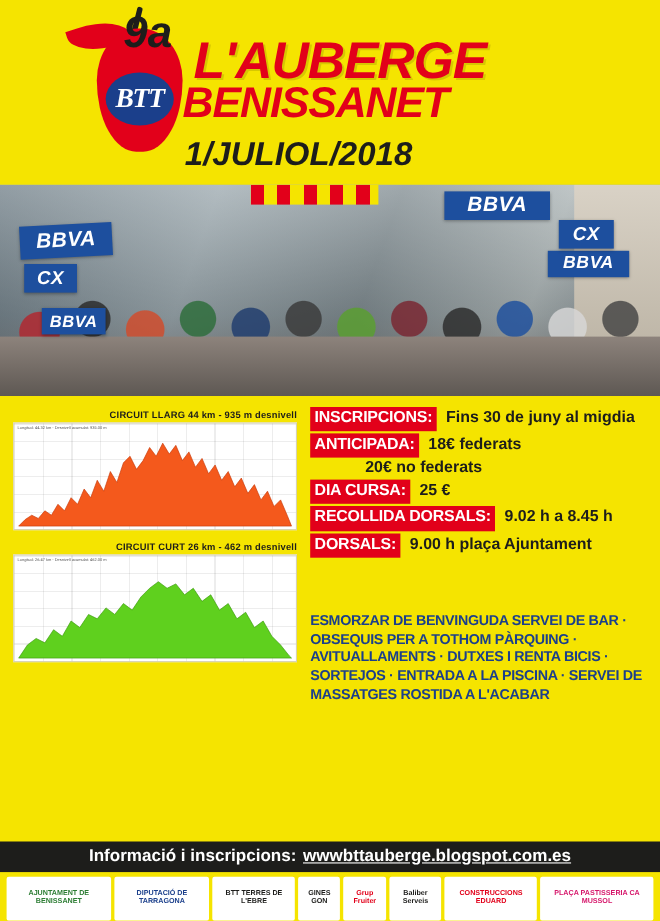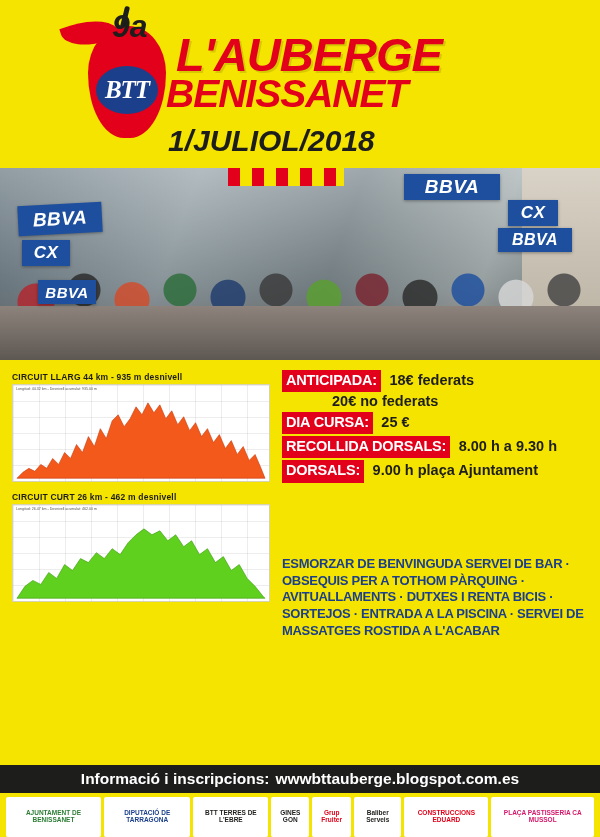--- a/index.html
+++ b/index.html
@@ -51,21 +51,21 @@
     font-weight: bold;
     font-size: 25px;
     font-style: italic;
     display: flex; align-items: center; justify-content: center;
     letter-spacing: -1px;
     font-family: Liberation Serif, serif;
   }
   .nine-a {
     position: absolute;
     left: 112px; top: 8px;
-    font-size: 32px;
+    font-size: 40px;
     font-weight: bold;
     font-style: italic;
     color: #1d1d1b;
   }
   .title-main {
     position: absolute;
     left: 176px; top: 32px;
     font-size: 47px;
     font-weight: bold;
     font-style: italic;
@@ -158,20 +158,21 @@
   
   .body-main {
     position: relative;
     padding: 10px 0 0 0;
     height: 405px;
   }
   .profiles {
     position: absolute;
     left: 12px; top: 12px;
     width: 258px;
+    text-align: right;
   }
   .profile-box { margin-bottom: 10px; }
   .profile-title {
     font-size: 8.5px;
     font-weight: bold;
     color: #1d1d1b;
     margin-bottom: 2px;
     letter-spacing: .2px;
   }
   .chart {
@@ -236,21 +237,21 @@
   
   .infobar {
     height: 28px;
     background: #1d1d1b;
     color: #fff;
     display: flex; align-items: center; justify-content: center;
     font-size: 15.5px;
     font-weight: bold;
   }
   .infobar .lbl { color: #fff; }
-  .infobar .url { color: #fff; }
+  .infobar .url { color: #fff; text-decoration: underline; }
 
   
   .sponsors {
     background: #f5e400;
     padding: 4px 6px 2px 6px;
   }
   .srow {
     display: flex;
     align-items: center;
     justify-content: space-between;
@@ -326,31 +327,35 @@
         <div class="legend">Longitud: 26.47 km - Desnivell acumulat: 462.00 m</div>
         <svg viewBox="0 0 258 98" preserveAspectRatio="none">
           <polygon fill="#5fd01e" stroke="#3a9a0c" stroke-width="0.6" points="4,94 12,82 20,76 28,80 36,68 44,74 52,60 60,66 68,54 76,58 84,48 92,54 100,44 108,50 116,38 124,30 132,24 140,30 148,26 156,36 164,30 172,42 180,36 188,50 196,44 204,58 212,52 220,66 228,60 236,74 244,82 252,92 254,94"></polygon>
         </svg>
       </div>
     </div>
   </div>
 
   <div class="info">
     <div class="info-row">
+      <span class="tag">INSCRIPCIONS:</span>
+      <span class="val">Fins 30 de juny al migdia</span>
+    </div>
+    <div class="info-row">
       <span class="tag">ANTICIPADA:</span>
       <span class="val">18€ federats</span>
       <span class="val-indent">20€ no federats</span>
     </div>
     <div class="info-row">
       <span class="tag">DIA CURSA:</span>
       <span class="val">25 €</span>
     </div>
     <div class="info-row">
       <span class="tag">RECOLLIDA DORSALS:</span>
-      <span class="val">8.00 h a 9.30 h</span>
+      <span class="val">9.02 h a 8.45 h</span>
     </div>
     <div class="info-row">
       <span class="tag">DORSALS:</span>
       <span class="val">9.00 h plaça Ajuntament</span>
     </div>
   </div>
 
   <div class="services">ESMORZAR DE BENVINGUDA SERVEI DE BAR · OBSEQUIS PER A TOTHOM PÀRQUING · AVITUALLAMENTS · DUTXES I RENTA BICIS · SORTEJOS · ENTRADA A LA PISCINA · SERVEI DE MASSATGES ROSTIDA A L'ACABAR</div>
 </div>
 

